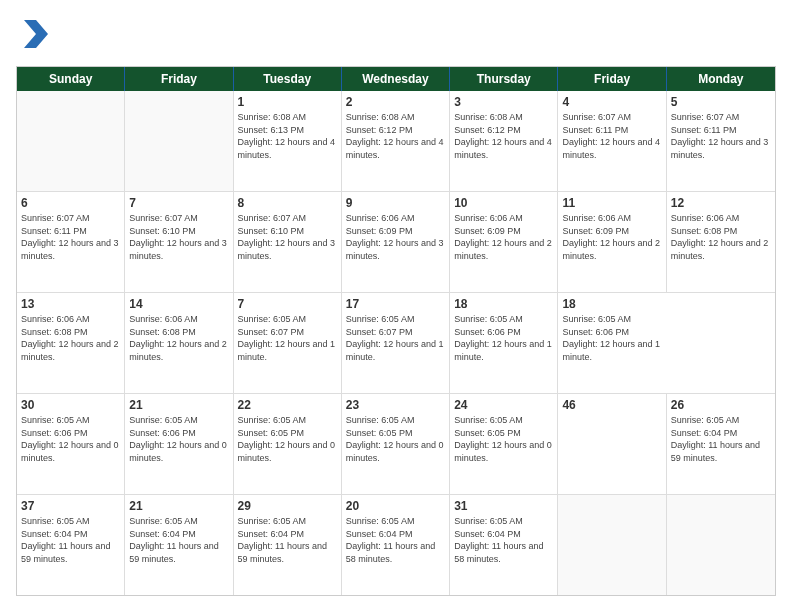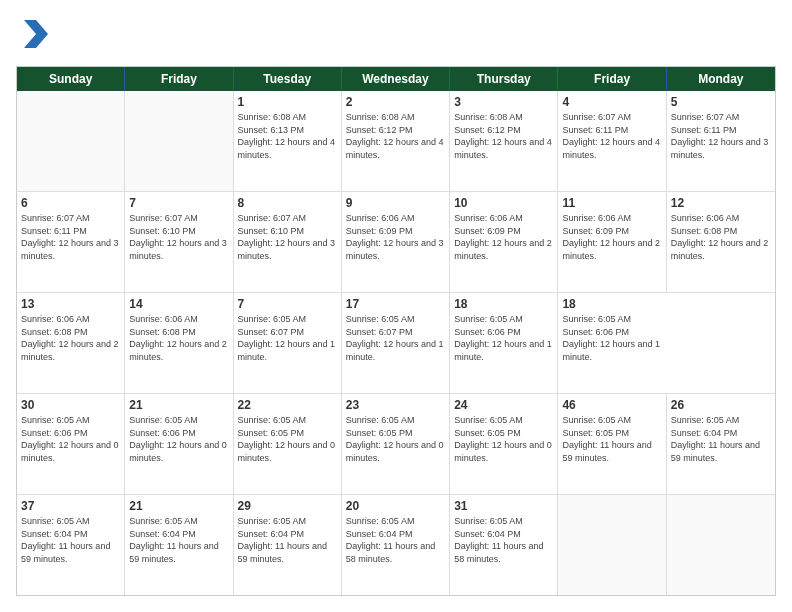--- a/index.html
+++ b/index.html
@@ -293,24 +293,20 @@
           </div>
           <div class="cal-cell">
             <span class="day-num">24</span>
             <div class="cell-info">Sunrise: 6:05 AM
 Sunset: 6:05 PM
 Daylight: 12 hours
 and 0 minutes.</div>
           </div>
           <div class="cal-cell">
             <span class="day-num">46</span>
-            <div class="cell-info">Sunrise: 6:05 AM
-Sunset: 6:05 PM
-Daylight: 11 hours
-and 59 minutes.</div>
           </div>
           <div class="cal-cell">
             <span class="day-num">26</span>
             <div class="cell-info">Sunrise: 6:05 AM
 Sunset: 6:04 PM
 Daylight: 11 hours
 and 59 minutes.</div>
           </div>
         </div>
         <div class="cal-row">

